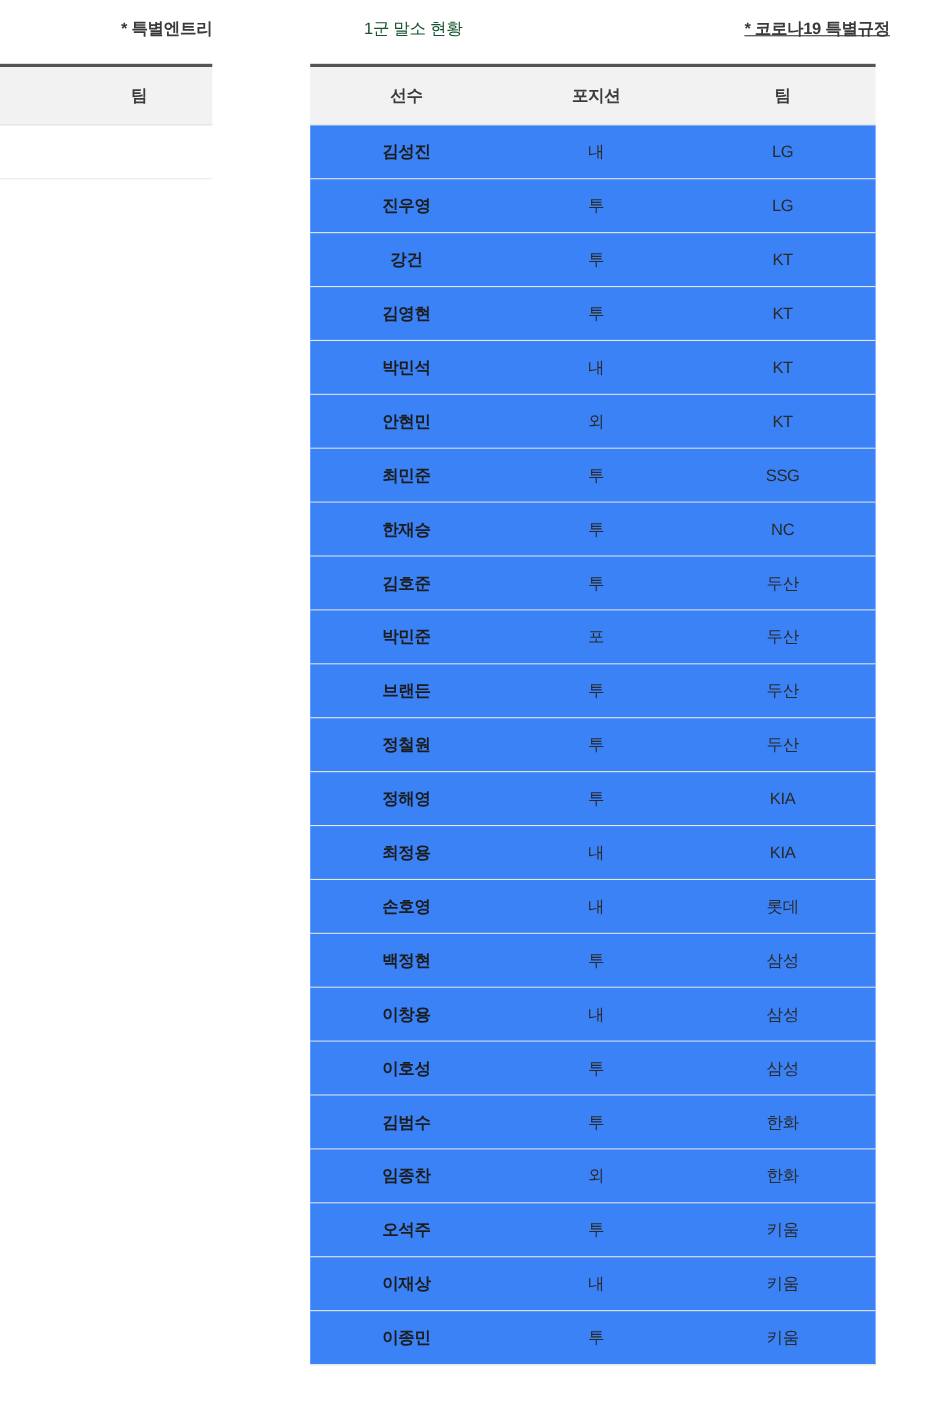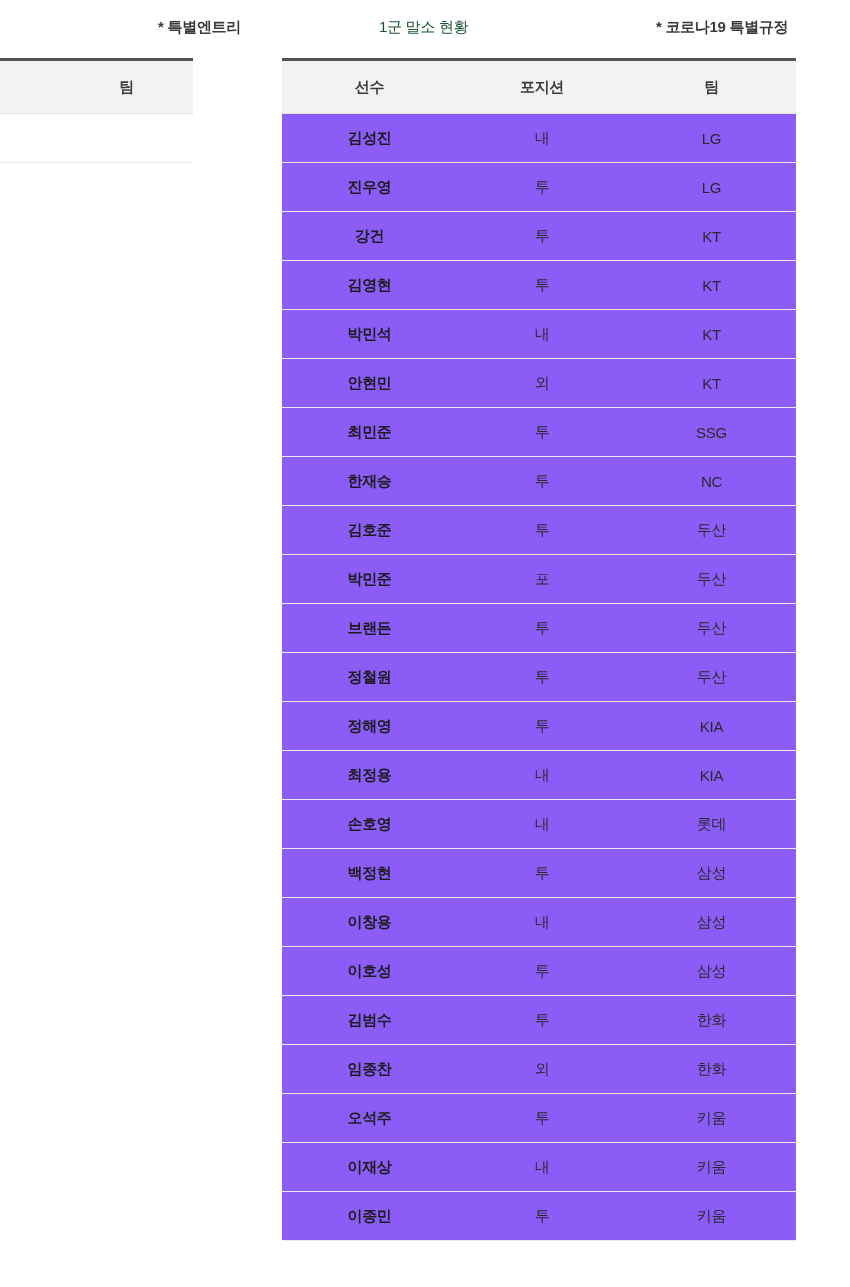--- a/index.html
+++ b/index.html
@@ -34,44 +34,45 @@
 
   .caption {
     position: absolute;
     top: 16px;
     font-size: 15px;
     line-height: 22px;
     font-weight: 600;
     color: #3a3a3a;
     white-space: nowrap;
     letter-spacing: -0.3px;
-    margin-left: 48px;
   }
 
   .caption-left {
     left: 0;
     width: 193px;
     text-align: right;
     padding-right: 0;
     font-weight: 700;
   }
 
   .caption-center {
     left: 295px;
     width: 220px;
     text-align: left;
     padding-left: 36px;
     font-weight: 500;
     color: #14532d;
   }
 
   .caption-right {
-    left: 608px;
+    left: 589px;
     width: 220px;
+    text-align: right;
     font-weight: 700;
+    text-decoration: underline;
   }
 
   
   .table-card {
     position: absolute;
     background: #ffffff;
     border-top: 3px solid #555555;
     box-sizing: border-box;
   }
 
@@ -89,21 +90,21 @@
     color: #3c3c3c;
     text-align: center;
     letter-spacing: -0.3px;
   }
 
   .t-row {
     display: flex;
     align-items: center;
     height: 48px;
     border-bottom: 1px solid #eaeaea;
-    background: #8b5cf6;
+    background: #3b82f6;
   }
 
   .t-row .cell {
     font-size: 15px;
     color: #1c1c1c;
     text-align: center;
     letter-spacing: -0.3px;
   }
 
   .t-row .cell.player {

